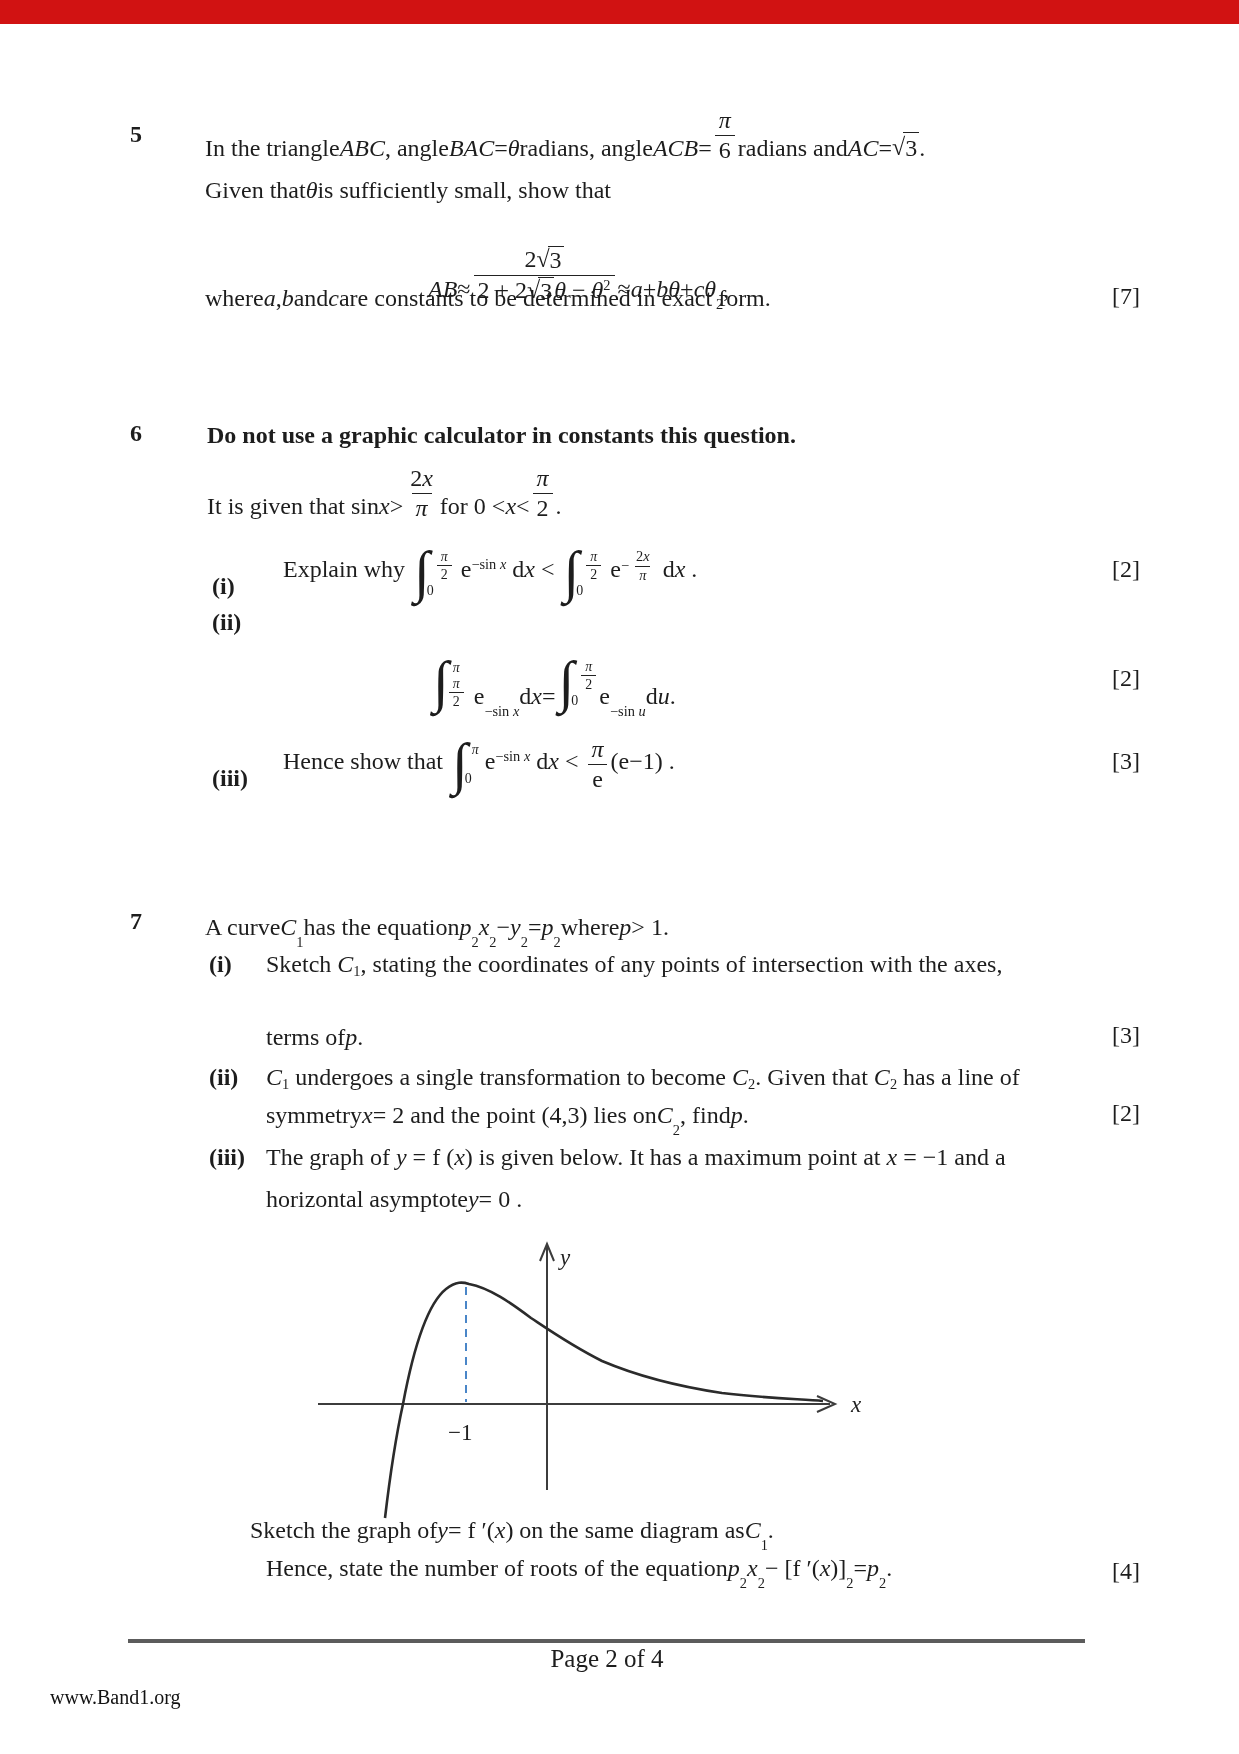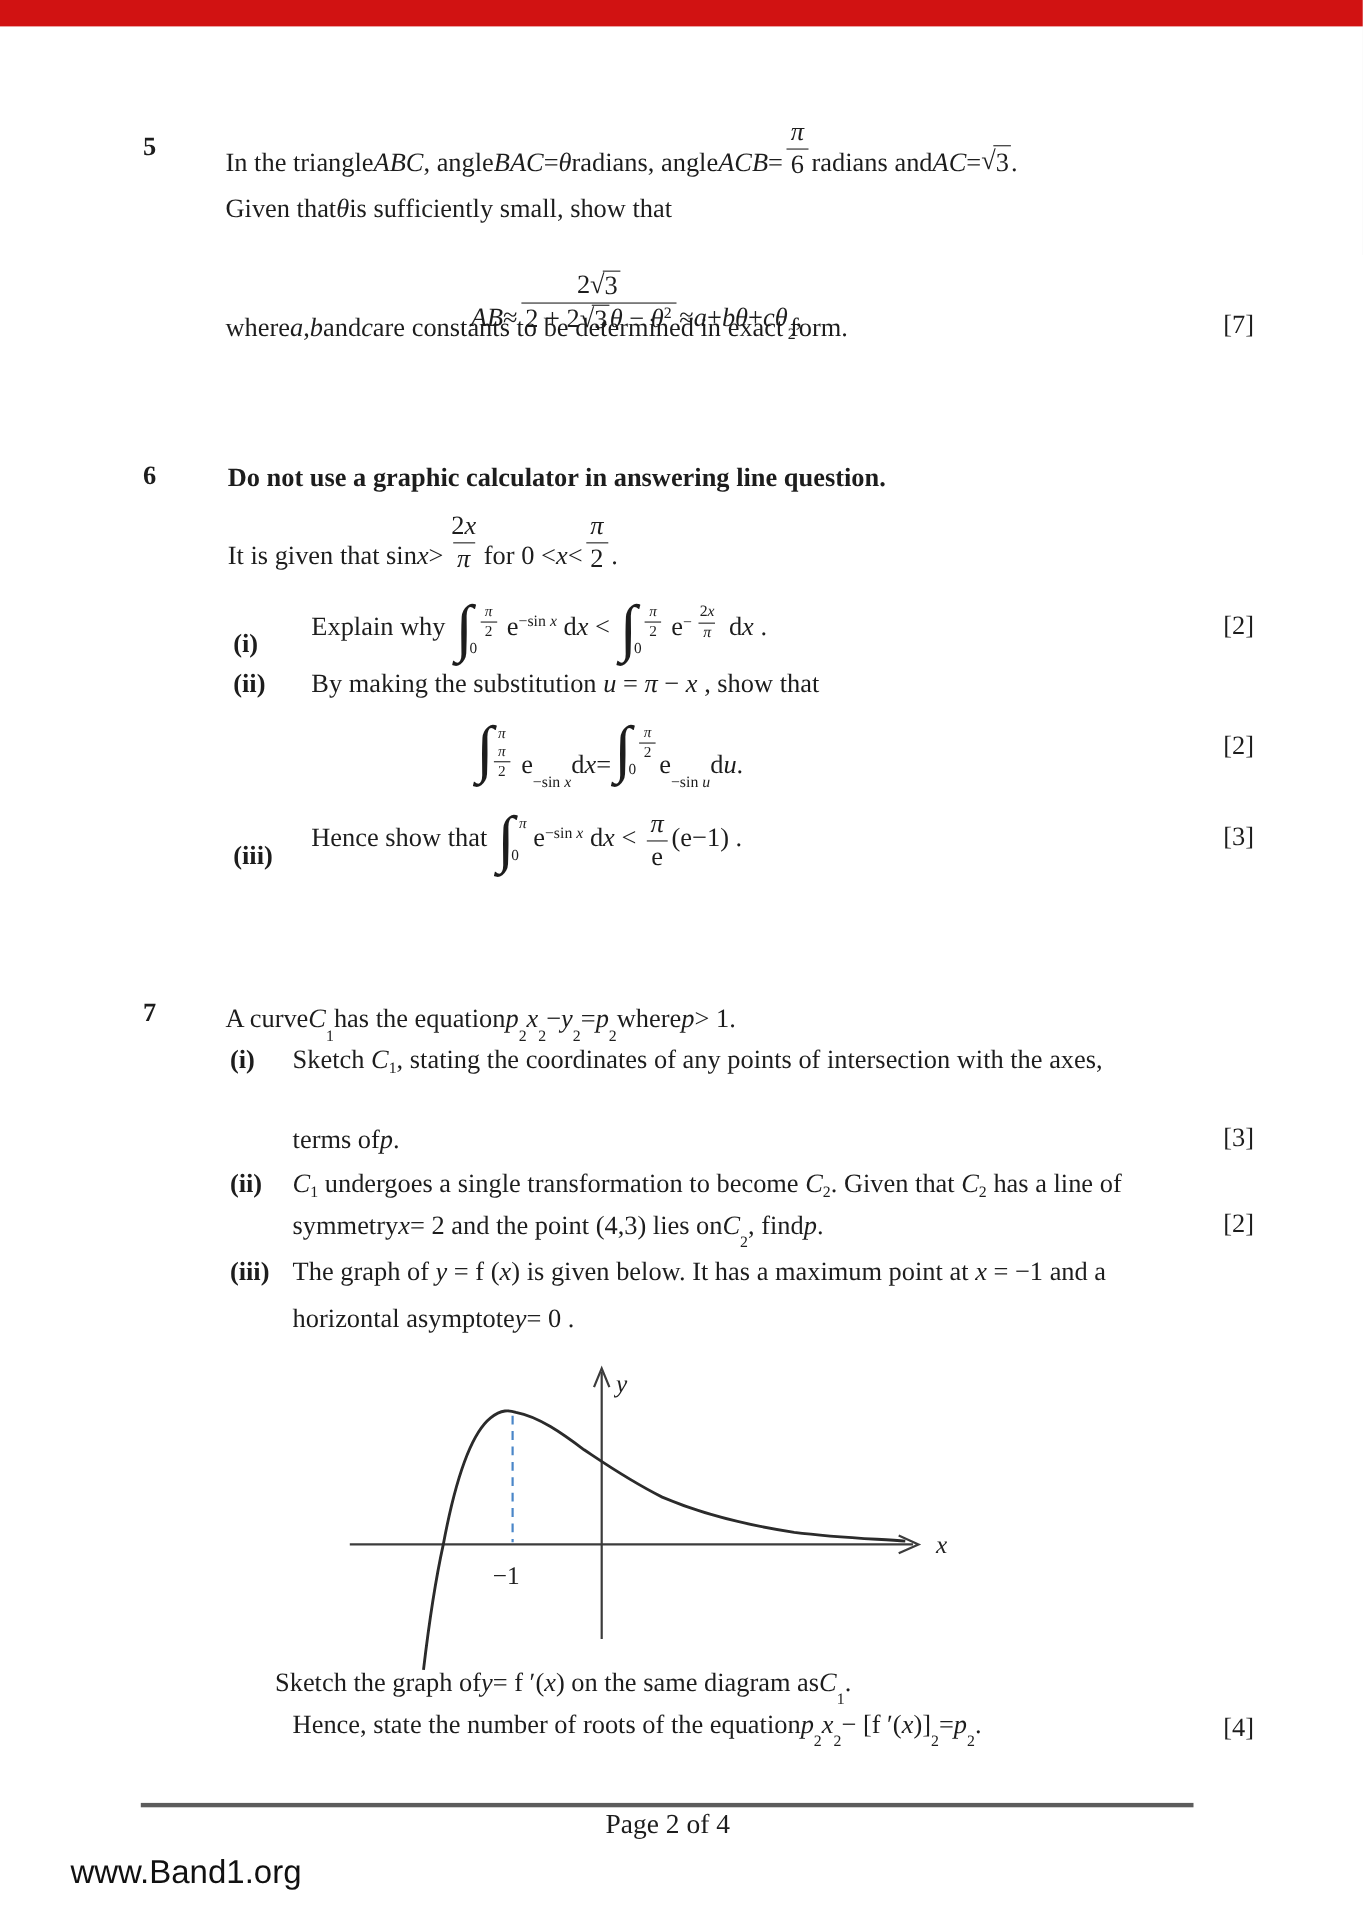--- a/index.html
+++ b/index.html
@@ -27,22 +27,22 @@
   .intglyph{font-size:2.4em;line-height:1;}
   .intlims{display:inline-flex;flex-direction:column;justify-content:space-between;
            height:3.4em;font-size:0.58em;margin-left:1px;}
   .intlims .hi{transform:translateX(3px);}
   .intlims .lo{transform:translateX(-4px);}
   .glabel{font-family:"Liberation Serif", serif;font-style:italic;font-size:23px;fill:#222;}
   .gnum{font-family:"Liberation Serif", serif;font-size:23px;fill:#222;}
   #topbar{position:absolute;left:0;top:0;width:1239px;height:24px;}
   #footrule{position:absolute;left:128px;top:1639px;width:957px;height:4px;background:#5c5c5c;}
   .fcenter{position:absolute;left:0;width:1214px;text-align:center;}
-  #watermark{position:absolute;left:64px;top:1686px;font-family:Liberation Sans, sans-serif;
-             font-size:30px;color:#111;}
+  #watermark{position:absolute;left:50px;top:1686px;font-family:Liberation Serif, serif;
+             font-size:20px;color:#111;}
 </style>
 </head>
 <body>
 
 <div id="page">
 
   <div id="topbar" style="background: rgb(209, 18, 18);"></div>
 
   <div class="qnum" style="top:121px">5</div>
   <div class="line" style="left:205px;top:103px;height:60px">In the triangle <span class="it">ABC</span>, angle <span class="it">BAC</span> = <span class="it">θ</span> radians, angle <span class="it">ACB</span> = <span class="frac">
@@ -61,21 +61,21 @@
         <span class="den">2 + 2<span class="sqrt">
             <span class="rad">√</span>
             <span class="vinc">3</span>
           </span><span class="it">θ</span> − <span class="it">θ</span><span class="sup">2</span></span>
       </span> ≈ <span class="it">a</span> + <span class="it">bθ</span> + <span class="it">cθ</span><span class="sup">2</span>,</div>
   <div class="line" style="left:205px;top:283px">where <span class="it">a</span>, <span class="it">b</span> and <span class="it">c</span> are constants to be determined in exact form.</div>
   <div class="mark" style="top:283px">[7]</div>
 
   <div class="qnum" style="top:420px">6</div>
   <div class="line" style="left:207px;top:420px">
-      <span class="bd">Do not use a graphic calculator in answering line question.</span>
+      <span class="bd">Do not use a graphic calculator in constants this question.</span>
     </div>
   <div class="line" style="left:207px;top:459px;height:62px">It is given that sin <span class="it">x</span> &gt; <span class="frac">
         <span class="num">2<span class="it">x</span></span>
         <span class="den"><span class="it">π</span></span>
       </span> for 0 &lt; <span class="it">x</span> &lt; <span class="frac">
         <span class="num"><span class="it">π</span></span>
         <span class="den">2</span>
       </span>.</div>
 
   <div class="line" style="left:212px;top:535px;height:66px">
@@ -100,21 +100,20 @@
           </span>
         </span> e<span class="sup">−<span class="frac">
             <span class="num">2<span class="it">x</span></span>
             <span class="den"><span class="it">π</span></span>
           </span></span> d<span class="it">x</span> .</span>
   </div>
   <div class="mark" style="top:556px">[2]</div>
 
   <div class="line" style="left:212px;top:607px">
     <span class="slabel w6">(ii)</span>
-    <span>By making the substitution <span class="it">u</span> = <span class="it">π</span> − <span class="it">x</span> , show that</span>
   </div>
   <div class="line" style="left:430px;top:643px;height:68px"><span class="intwrap">
         <span class="intglyph">∫</span>
         <span class="intlims">
           <span class="hi"><span class="it">π</span></span>
           <span class="lo"><span class="frac">
               <span class="num"><span class="it">π</span></span>
               <span class="den">2</span>
             </span></span>
         </span>

